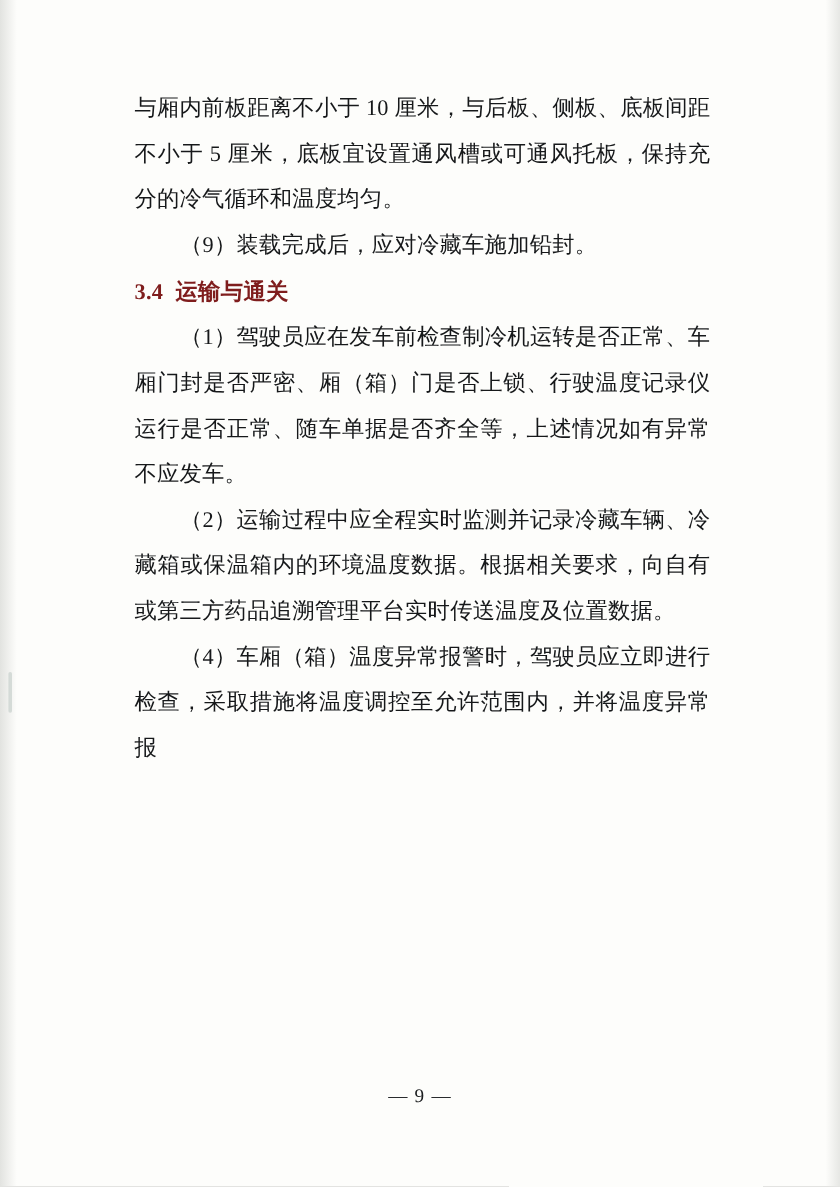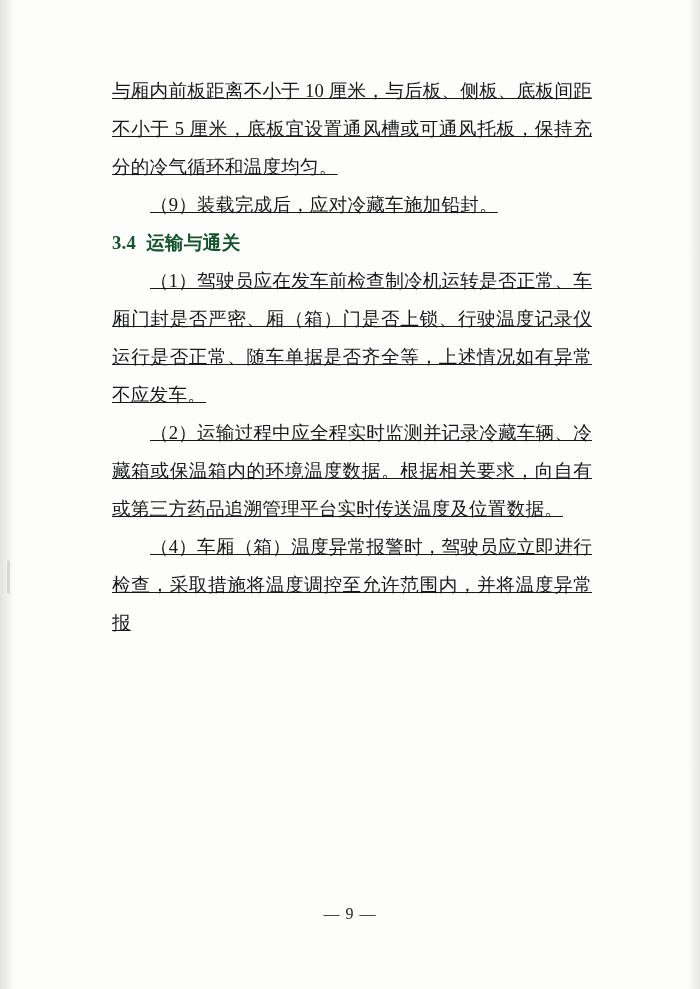--- a/index.html
+++ b/index.html
@@ -53,30 +53,29 @@
   }
   p.para {
     margin: 0 0 0 0;
     font-size: 18.6px;
     line-height: 38px;
     color: #16181a;
     text-align: justify;
     text-justify: inter-ideograph;
     letter-spacing: 0.2px;
     font-family: "Liberation Serif", "DejaVu Serif", serif;
-    text-decoration: underline;
   }
   p.indent {
     text-indent: 38px;
   }
   h2.heading {
     margin: 0;
     font-size: 18.6px;
     line-height: 38px;
-    color: #14532d;
+    color: #7f1d1d;
     font-weight: bold;
     font-family: "Liberation Sans", "DejaVu Sans", sans-serif;
     letter-spacing: 0.3px;
   }
   h2.heading .num {
     font-family: "Liberation Serif", "DejaVu Serif", serif;
     margin-right: 10px;
   }
   .footer {
     position: absolute;

